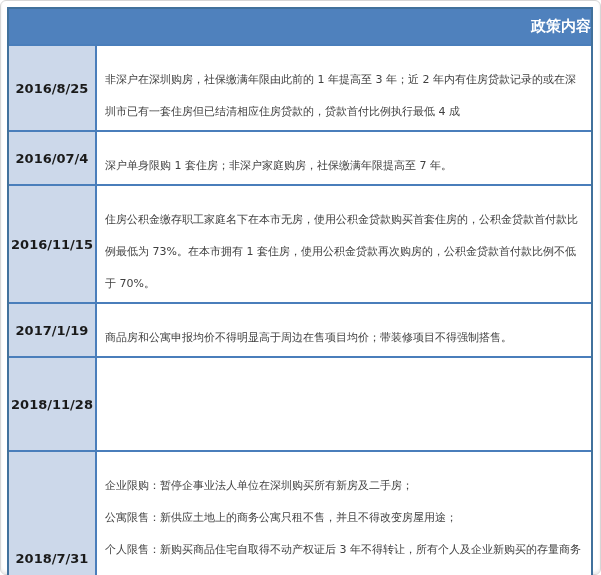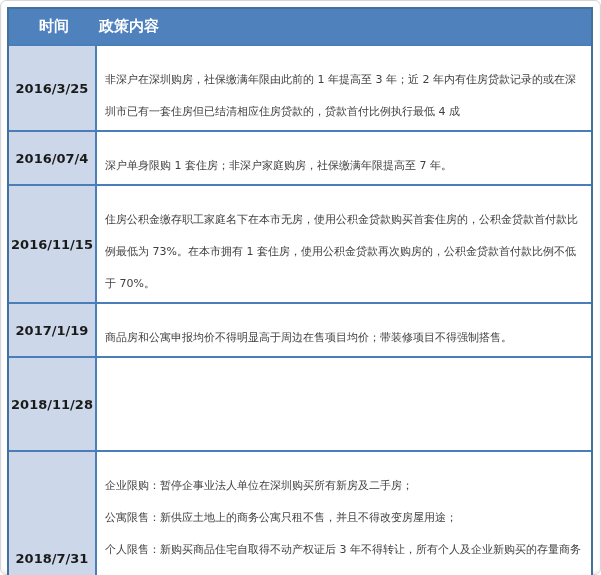--- a/index.html
+++ b/index.html
@@ -33,21 +33,21 @@
     font-size: 15px;
     align-items: center;
   }
   .header-time {
     width: 90px;
     text-align: center;
     flex: none;
   }
   .header-content {
     flex: 1;
-    text-align: left;
+    text-align: right;
   }
   .row {
     display: flex;
     border-top: 2px solid #4a7ebb;
     align-items: stretch;
   }
   .date-cell {
     width: 88px;
     flex: none;
     background: #ccd8ea;
@@ -78,26 +78,25 @@
   .r6 { min-height: 191px; }
 </style>
 </head>
 <body>
 
 <div class="frame"></div>
 
 <div class="policy-table">
 
   <div class="header-row">
-    <div class="header-time">时间</div>
     <div class="header-content">政策内容</div>
   </div>
 
   <div class="row r1">
-    <div class="date-cell">2016/3/25</div>
+    <div class="date-cell">2016/8/25</div>
     <div class="content-cell">
         <span>非深户在深圳购房，社保缴满年限由此前的 1 年提高至 3 年；近 2 年内有住房贷款记录的或在深圳市已有一套住房但已结清相应住房贷款的，贷款首付比例执行最低 4 成</span>
       </div>
   </div>
 
   <div class="row r2">
     <div class="date-cell">2016/07/4</div>
     <div class="content-cell">
         <span>深户单身限购 1 套住房；非深户家庭购房，社保缴满年限提高至 7 年。</span>
       </div>

